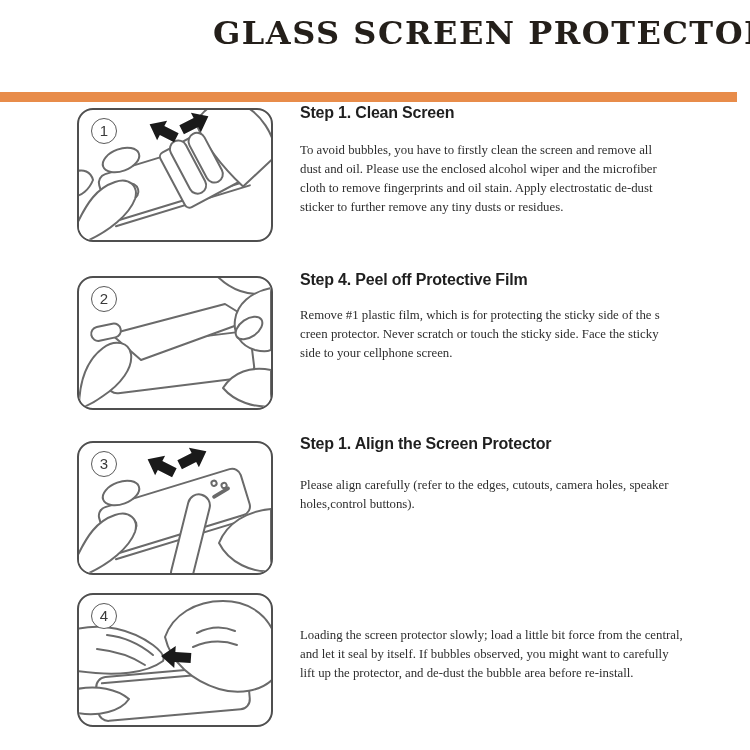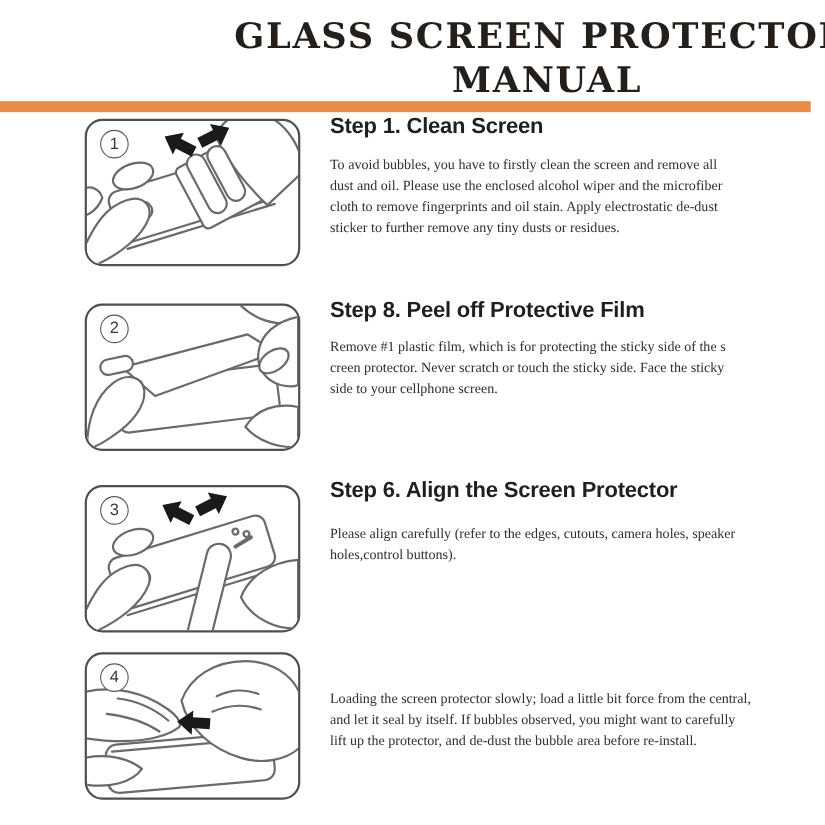--- a/index.html
+++ b/index.html
@@ -26,38 +26,37 @@
   }
   .illus-box svg { position: absolute; left: 0; top: 0; width: 192px; height: 130px; }
   .step-num {
     position: absolute; left: 12px; top: 8px; width: 26px; height: 26px;
     border: 1.5px solid #5a5a5a; border-radius: 50%;
     font-size: 15px; color: #3a3a3a; text-align: center; line-height: 24px;
     background: #fff; z-index: 2;
   }
   .step-heading {
     position: absolute; left: 300px; color: #1f1f1f;
-    font-size: 20px; font-weight: 700; letter-spacing: -0.2px; white-space: nowrap;
+    font-size: 16px; font-weight: 700; letter-spacing: -0.2px; white-space: nowrap;
   }
   .step-body {
     position: absolute; left: 300px; width: 462px;
     font-family: "Liberation Serif", serif; font-size: 12.8px; line-height: 19px;
     color: #2e2e2e; white-space: pre-line;
   }
   .lineart { stroke: #6a6a6a; stroke-width: 2; fill: #ffffff;
              stroke-linejoin: round; stroke-linecap: round; }
   .arrow { fill: #1a1a1a; stroke: none; }
 </style>
 </head>
 <body>
 
 <div id="page">
 
   <div id="title1" class="title-line">GLASS SCREEN PROTECTOR</div>
-  <div id="title2" class="title-line">MANUAL</div>
   <div id="divider"></div>
 
   <div class="illus-box" style="top:108px">
     <div class="step-num">1</div>
     <svg viewBox="0 0 192 130">
       <g class="lineart">
         <g transform="rotate(-17 96 70)">
           <rect x="22" y="44" width="148" height="48" rx="9"></rect>
           <path d="M26,97 L166,97" fill="none"></path>
           <circle cx="50" cy="68" r="8"></circle>
@@ -97,21 +96,21 @@
         <path d="M192,10 C172,14 158,26 156,42 C154,56 162,68 176,72 C184,74 190,73 192,72 Z"></path>
         <ellipse cx="170" cy="50" rx="15" ry="9" transform="rotate(-35 170 50)"></ellipse>
         <path d="M192,92 C172,88 154,94 144,110 C156,124 176,130 192,128 Z"></path>
         <g transform="rotate(-12 28 54)">
             <rect x="12" y="47" width="30" height="14" rx="7"></rect>
           </g>
         <path d="M0,131 C0,104 8,82 24,70 C36,61 50,64 52,76 C54,90 42,106 24,118 C16,124 8,128 0,131 Z"></path>
       </g>
     </svg>
   </div>
-  <div class="step-heading" style="top:271px">Step 8. Peel off Protective Film</div>
+  <div class="step-heading" style="top:271px">Step 4. Peel off Protective Film</div>
   <div class="step-body" style="top:306px">Remove #1 plastic film, which is for protecting the sticky side of the s
 creen protector. Never scratch or touch the sticky side. Face the sticky
 side to your cellphone screen.</div>
 
   <div class="illus-box" style="top:441px">
     <div class="step-num">3</div>
     <svg viewBox="0 0 192 130">
       <g class="lineart">
         <g transform="rotate(-17 96 70)">
           <rect x="22" y="44" width="148" height="48" rx="9"></rect>
@@ -127,21 +126,21 @@
         <ellipse cx="42" cy="50" rx="19" ry="11" transform="rotate(-20 42 50)"></ellipse>
         <path d="M-4,118 C8,92 18,78 36,72 C50,67 60,76 56,89 C50,105 30,121 8,131 L-4,131 Z"></path>
         <path d="M192,66 C168,68 148,80 140,100 C150,120 174,130 192,128 Z"></path>
         <g>
           <path class="arrow" d="M-15,-5 L1,-5 L1,-11 L15,0 L1,11 L1,5 L-15,5 Z" transform="translate(82,23) rotate(207)"></path>
           <path class="arrow" d="M-15,-5 L1,-5 L1,-11 L15,0 L1,11 L1,5 L-15,5 Z" transform="translate(114,15) rotate(-27)"></path>
         </g>
       </g>
     </svg>
   </div>
-  <div class="step-heading" style="top:435px">Step 6. Align the Screen Protector</div>
+  <div class="step-heading" style="top:435px">Step 1. Align the Screen Protector</div>
   <div class="step-body" style="top:476px">Please align carefully (refer to the edges, cutouts, camera holes, speaker
 holes,control buttons).</div>
 
   <div class="illus-box" style="top:593px">
     <div class="step-num">4</div>
     <svg viewBox="0 0 192 130">
       <g class="lineart">
         <g transform="rotate(-5 96 98)">
           <rect x="18" y="76" width="152" height="44" rx="10"></rect>
           <path d="M24,82 L164,82" fill="none"></path>

